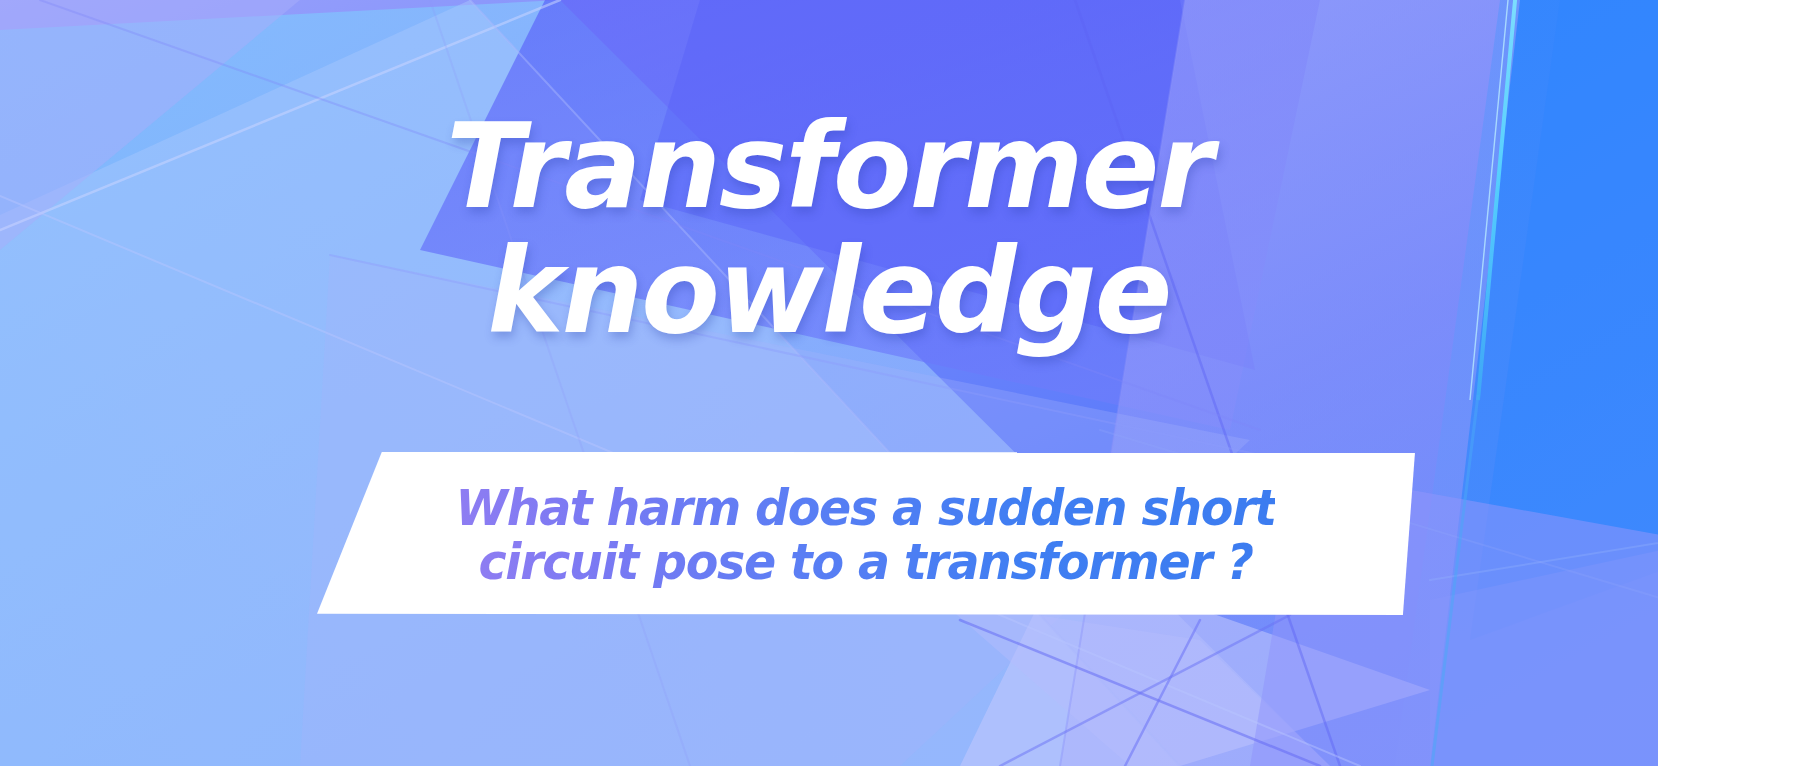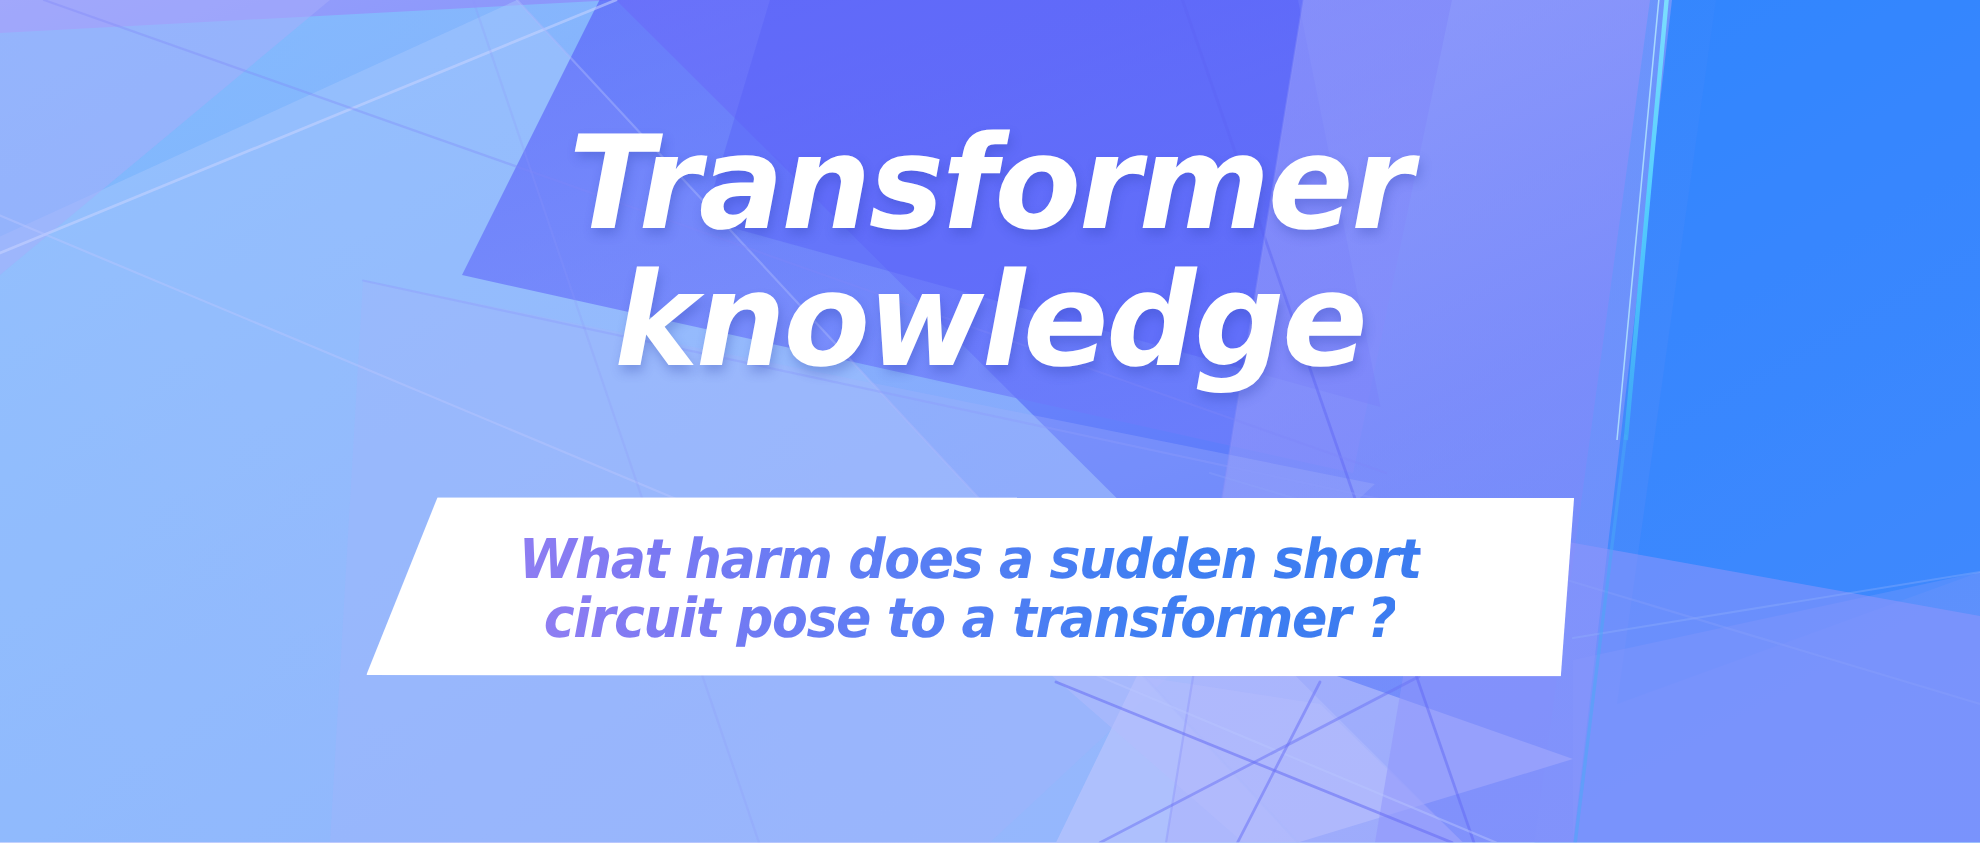--- a/index.html
+++ b/index.html
@@ -1,20 +1,20 @@
 <!DOCTYPE html>
 <html><head>
 <meta charset="utf-8">
 <style>
   html,body{margin:0;padding:0;background:#fff;}
   body{font-family:"Liberation Sans",sans-serif;}
 
   .banner{
     position:relative;
-    width:1800px;
+    width:1658px;
     height:766px;
     overflow:hidden;
     background:linear-gradient(115deg,#8fb9fb 0%,#8f9dfb 22%,#6b79fa 45%,#5f7bfb 62%,#3f88fd 82%,#2f86fe 100%);
   }
 
   
   .poly{position:absolute;top:0;left:0;width:100%;height:100%;}
   .poly svg{display:block;width:1800px;height:766px;}
 
   
@@ -36,21 +36,21 @@
     line-height:0.96;
     letter-spacing:-2px;
     text-shadow:2px 6px 10px rgba(40,60,170,0.28);
     transform:scaleX(0.97);
   }
   .headline .line-2{ margin-top:12px; }
 
   
   .plaque{
     position:absolute;
-    left:333px;
+    left:317px;
     top:452px;
     width:1098px;
     height:163px;
     z-index:6;
   }
   .plaque-bg{
     position:absolute;
     inset:0;
     background:#ffffff;
     clip-path:polygon(5.9% 0%, 100% 0.2%, 98.9% 100%, 0% 99.2%);

